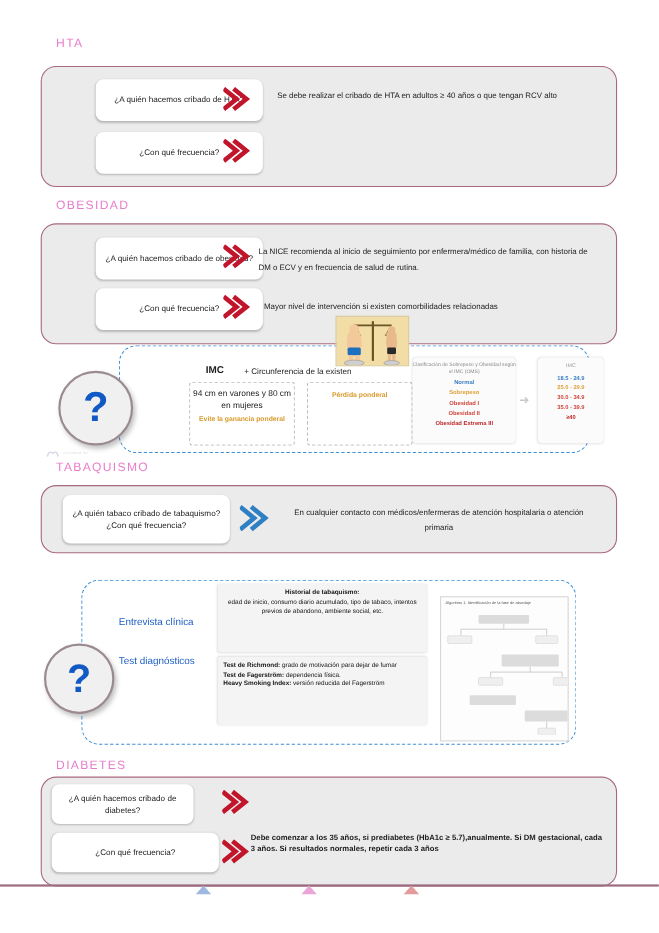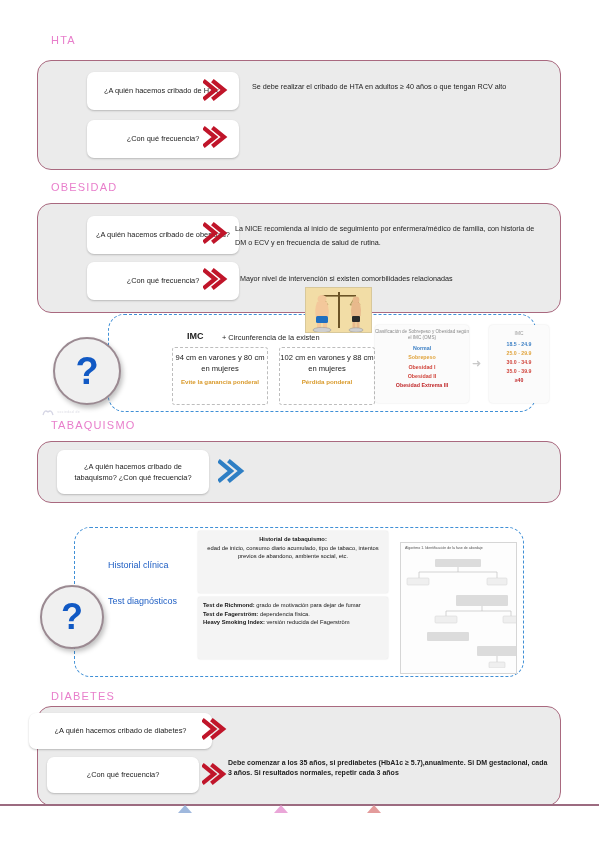--- a/index.html
+++ b/index.html
@@ -191,21 +191,20 @@
   <div class="qcircle" style="left:53px; top:337px; width:68px; height:68px; font-size:38px;">?</div>
 
   <div class="imc-label" style="left:187px; top:331px;">IMC</div>
   <div class="circ-label" style="left:222px; top:333px;">+ Circunferencia de la existen</div>
 
   <div class="wcard" style="left:136px; top:347px; width:96px; height:58px;">
     <div class="top">94 cm en varones y 80 cm en mujeres</div>
     <div class="bot">Evite la ganancia ponderal</div>
   </div>
   <div class="wcard" style="left:243px; top:347px; width:96px; height:58px;">
-    <div class="top">102 cm en varones y 88 cm en mujeres</div>
     <div class="bot">Pérdida ponderal</div>
   </div>
 
   <div class="scalepic" style="left:305px; top:287px; width:67px; height:46px; background:linear-gradient(180deg,#f5e2ae,#e8cf93);">
     <svg width="67" height="46" viewBox="0 0 67 46">
       <rect width="67" height="46" fill="#f2dda6"></rect>
 
       <rect x="32" y="4" width="2" height="36" fill="#6b5426"></rect>
       <rect x="16" y="7" width="34" height="1.6" fill="#6b5426"></rect>
       <path d="M17 9 l-5 8 h10 z" fill="#d8c48c" stroke="#8a7438" stroke-width=".6"></path>
@@ -255,35 +254,36 @@
     <svg width="14" height="8" viewBox="0 0 14 8" style="vertical-align:middle;">
         <path d="M1 7 q1.5 -6 5 -3 q3.5 -3 5 3" stroke="#6a6aa0" stroke-width="1.3" fill="none"></path>
       </svg>
     <span>sociedad de</span>
   </div>
 
   <div class="sec-head" style="left:35px; top:419px;">TABAQUISMO</div>
 
   <div class="panel" style="left:37px; top:441px; width:524px; height:62px;"></div>
 
-  <div class="qbox" style="left:57px; top:450px; width:152px; height:44px;">¿A quién hacemos cribado de tabaquismo? ¿Con qué frecuencia?</div>
+  <div class="qbox" style="left:57px; top:450px; width:152px; height:44px;">¿A quién tabaco cribado de tabaquismo? ¿Con qué frecuencia?</div>
 
   <div class="chev" style="left:218px; top:459px;">
     <svg width="28" height="26" viewBox="0 0 28 26">
         <path d="M2 3 L13 12 L2 21" stroke="#2f7fc4" stroke-width="4.2" fill="none" stroke-linecap="square"></path>
         <path d="M12 3 L23 12 L12 21" stroke="#2f7fc4" stroke-width="4.2" fill="none" stroke-linecap="square"></path>
       </svg>
   </div>
 
+  <div class="ans center" style="left:254px; top:459px; width:290px;">En cualquier contacto con médicos/enfermeras de atención hospitalaria o atención primaria</div>
 
   <div class="dashbox" style="left:74px; top:527px; width:450px; height:150px;"></div>
 
   <div class="qcircle" style="left:40px; top:585px; width:64px; height:64px; font-size:36px;">?</div>
 
-  <div class="blue-lbl" style="left:108px; top:560px;">Historial clínica</div>
+  <div class="blue-lbl" style="left:108px; top:560px;">Entrevista clínica</div>
   <div class="blue-lbl" style="left:108px; top:596px;">Test diagnósticos</div>
 
   <div class="tbox c" style="left:198px; top:531px; width:190px; height:62px;">
     <div style="font-weight:bold;">Historial de tabaquismo:</div>
     <div>edad de inicio, consumo diario acumulado, tipo de tabaco, intentos previos de abandono, ambiente social, etc.</div>
   </div>
 
   <div class="tbox l" style="left:198px; top:597px; width:190px; height:62px;">
     <div><b>Test de Richmond:</b><span> grado de motivación para dejar de fumar</span></div>
     <div><b>Test de Fagerström:</b><span> dependencia física.</span></div>
@@ -311,21 +311,21 @@
       <rect x="76" y="96" width="40" height="10" rx="1" fill="#dcdcdc"></rect>
       <line x1="96" y1="106" x2="96" y2="112" stroke="#c0c0c0" stroke-width=".7"></line>
       <rect x="88" y="112" width="16" height="6" rx="1" fill="#efefef" stroke="#d2d2d2" stroke-width=".5"></rect>
     </svg>
   </div>
 
   <div class="sec-head" style="left:35px; top:690px;">DIABETES</div>
 
   <div class="panel" style="left:37px; top:706px; width:524px; height:100px;"></div>
 
-  <div class="qbox" style="left:29px; top:713px; width:183px; height:36px;">¿A quién hacemos cribado de diabetes?</div>
+  <div class="qbox" style="left:47px; top:713px; width:129px; height:36px;">¿A quién hacemos cribado de diabetes?</div>
   <div class="qbox" style="left:47px; top:757px; width:152px; height:36px;">¿Con qué frecuencia?</div>
 
   <div class="chev" style="left:202px; top:718px;">
     <svg width="26" height="24" viewBox="0 0 26 24">
         <path d="M2 3 L12 11 L2 19" stroke="#c0152a" stroke-width="4.2" fill="none" stroke-linecap="square"></path>
         <path d="M11 3 L21 11 L11 19" stroke="#c0152a" stroke-width="4.2" fill="none" stroke-linecap="square"></path>
       </svg>
   </div>
   <div class="chev" style="left:202px; top:763px;">
     <svg width="26" height="24" viewBox="0 0 26 24">

